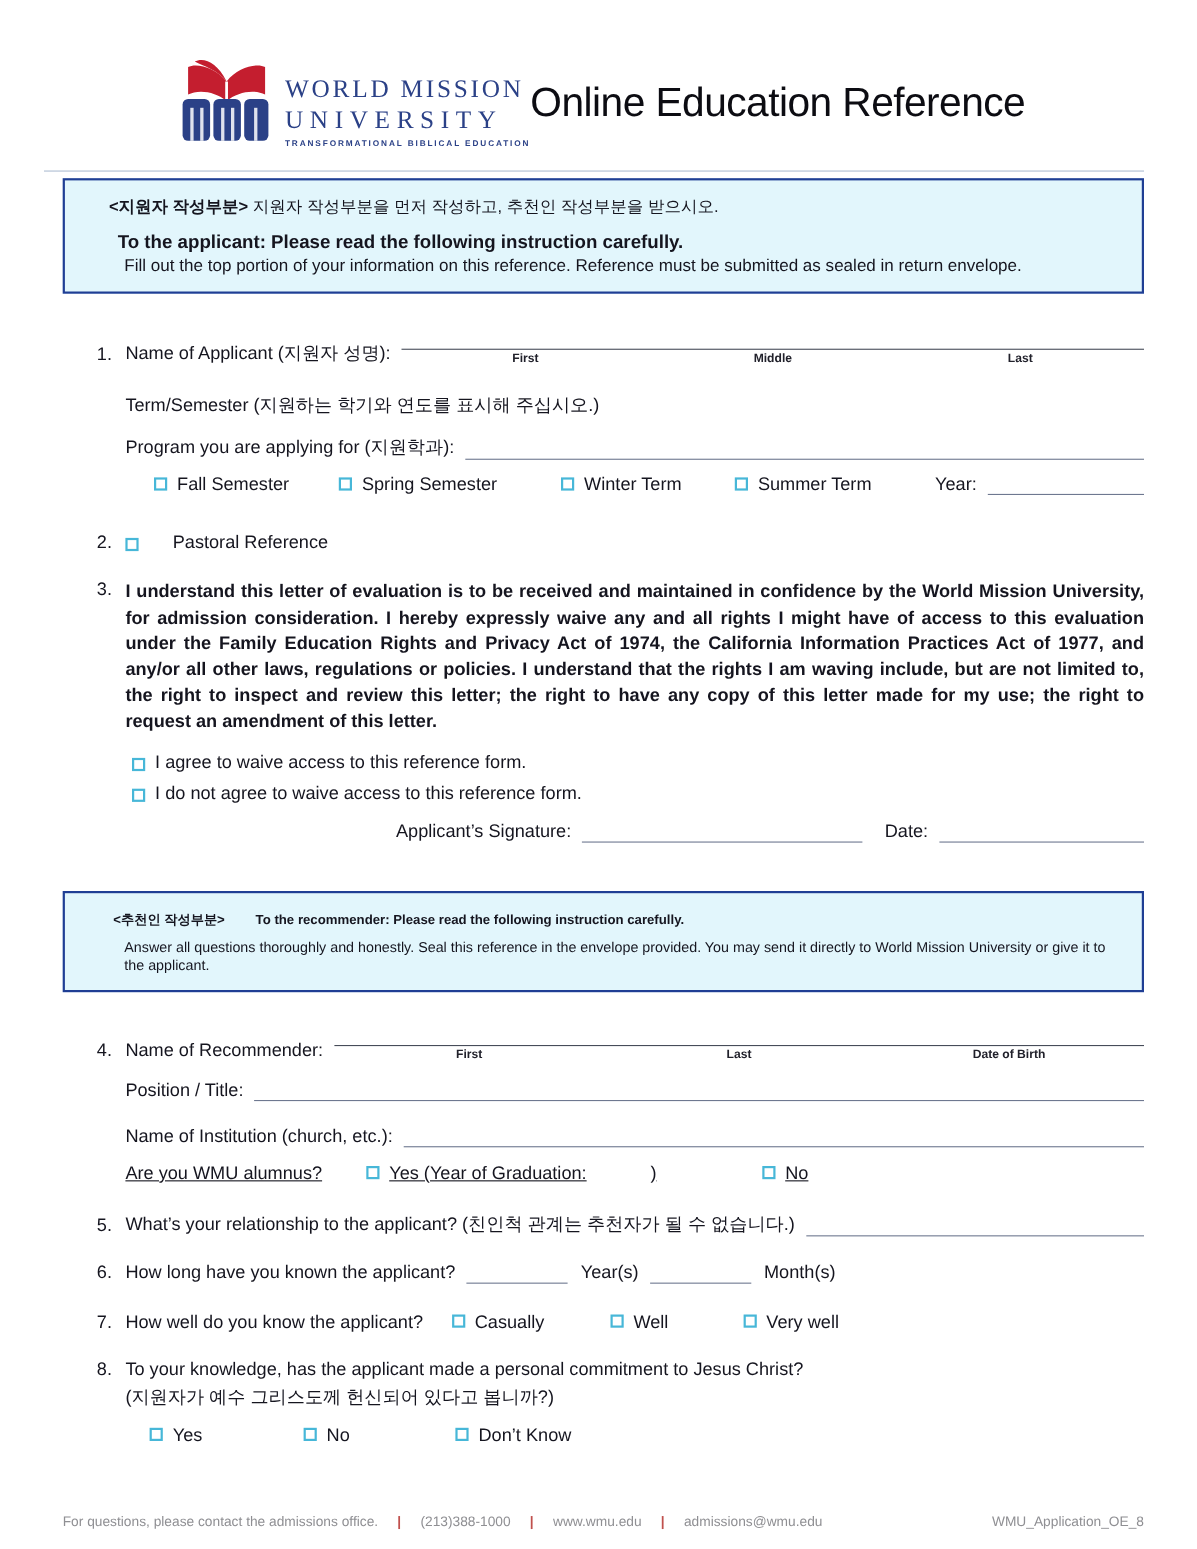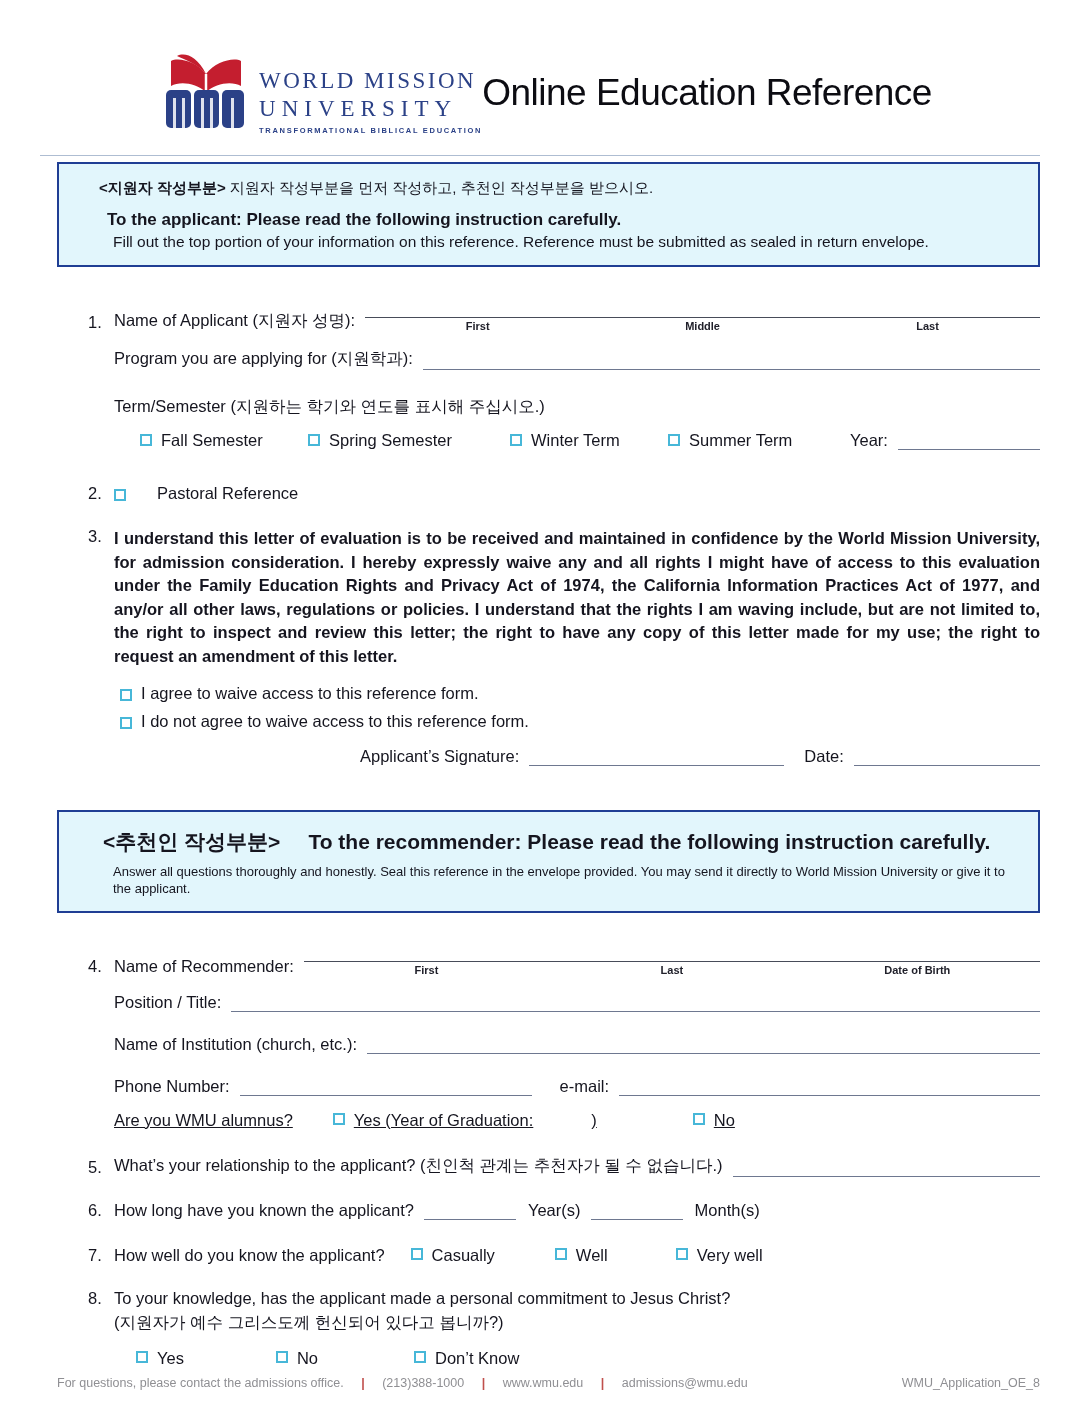--- a/index.html
+++ b/index.html
@@ -18,21 +18,21 @@
   .logo-tagline { font-size:7.5px; color:#2b4187; letter-spacing:1.7px; margin-top:4px; font-weight:bold; }
   .doc-title { font-size:37px; font-weight:normal; color:#0c0c12; margin-top:22px; letter-spacing:-0.5px; }
   
   .header-rule { margin:20px 48px 0 40px; border-top:1.5px solid #aebdd2; }
   .notice { margin:6px 48px 0 57px; border:2px solid #1f3e94; background:#e2f6fc; padding:15px 22px 13px 40px; }
   .notice .tagline1 { font-size:15px; }
   .notice .tag-bold { font-weight:bold; }
   .notice .heading { font-size:17px; font-weight:bold; margin-top:12px; margin-left:8px; }
   .notice .body { font-size:15.5px; margin-top:2px; margin-left:14px; line-height:1.3; }
   .notice2 { margin:44px 48px 0 57px; border:2px solid #1f3e94; background:#e2f6fc; padding:16px 22px 14px 44px; }
-  .notice2 .headline { font-size:21px; font-weight:bold; }
+  .notice2 .headline { font-size:12px; font-weight:bold; }
   .notice2 .head-gap { display:inline-block; width:28px; }
   .notice2 .body { font-size:13px; margin-top:7px; margin-left:10px; line-height:1.32; max-width:920px; }
   
   .form { padding:0 48px 0 88px; font-size:16.5px; }
   .row { display:flex; align-items:flex-end; }
   .num { flex:none; width:26px; font-size:16.5px; }
   .lbl { white-space:nowrap; }
   .fill { flex:1; border-bottom:1px solid #6e7890; margin-left:10px; height:1.15em; }
   .field-col { flex:1; display:flex; flex-direction:column; margin-left:10px; }
   .field-col .uline { border-bottom:1px solid #474c59; height:1.15em; }
@@ -97,29 +97,29 @@
       <div class="field-col">
         <div class="uline"></div>
         <div class="sublabels">
           <span>First</span>
           <span>Middle</span>
           <span>Last</span>
         </div>
       </div>
     </div>
 
+    <div class="row" style="margin-top:26px;">
+      <span class="num"></span>
+      <span class="lbl">Term/Semester (지원하는 학기와 연도를 표시해 주십시오.)</span>
+    </div>
+
     <div class="row" style="margin-top:16px;">
       <span class="num"></span>
       <span class="lbl">Program you are applying for (지원학과):</span>
       <div class="fill"></div>
-    </div>
-
-    <div class="row" style="margin-top:26px;">
-      <span class="num"></span>
-      <span class="lbl">Term/Semester (지원하는 학기와 연도를 표시해 주십시오.)</span>
     </div>
 
     <div class="row" style="margin-top:13px; padding-left:52px;">
       <div class="opt" style="width:168px;">
         <span class="cb"></span>
         <span>Fall Semester</span>
       </div>
       <div class="opt" style="width:202px;">
         <span class="cb"></span>
         <span>Spring Semester</span>
@@ -193,27 +193,20 @@
       <span class="lbl">Position / Title:</span>
       <div class="fill"></div>
     </div>
 
     <div class="row" style="margin-top:23px;">
       <span class="num"></span>
       <span class="lbl">Name of Institution (church, etc.):</span>
       <div class="fill"></div>
     </div>
 
-    <div class="row" style="margin-top:23px;">
-      <span class="num"></span>
-      <span class="lbl">Phone Number:</span>
-      <div class="fill" style="flex:none; width:292px;"></div>
-      <span class="lbl" style="margin-left:28px;">e-mail:</span>
-      <div class="fill"></div>
-    </div>
 
     <div class="row" style="margin-top:15px;text-decoration:underline;">
       <span class="num"></span>
       <span class="lbl">Are you WMU alumnus?</span>
       <div class="opt" style="margin-left:40px;">
         <span class="cb"></span>
         <span>Yes (Year of Graduation:</span>
       </div>
       <span style="display:inline-block; width:58px;"></span>
       <span>)</span>

